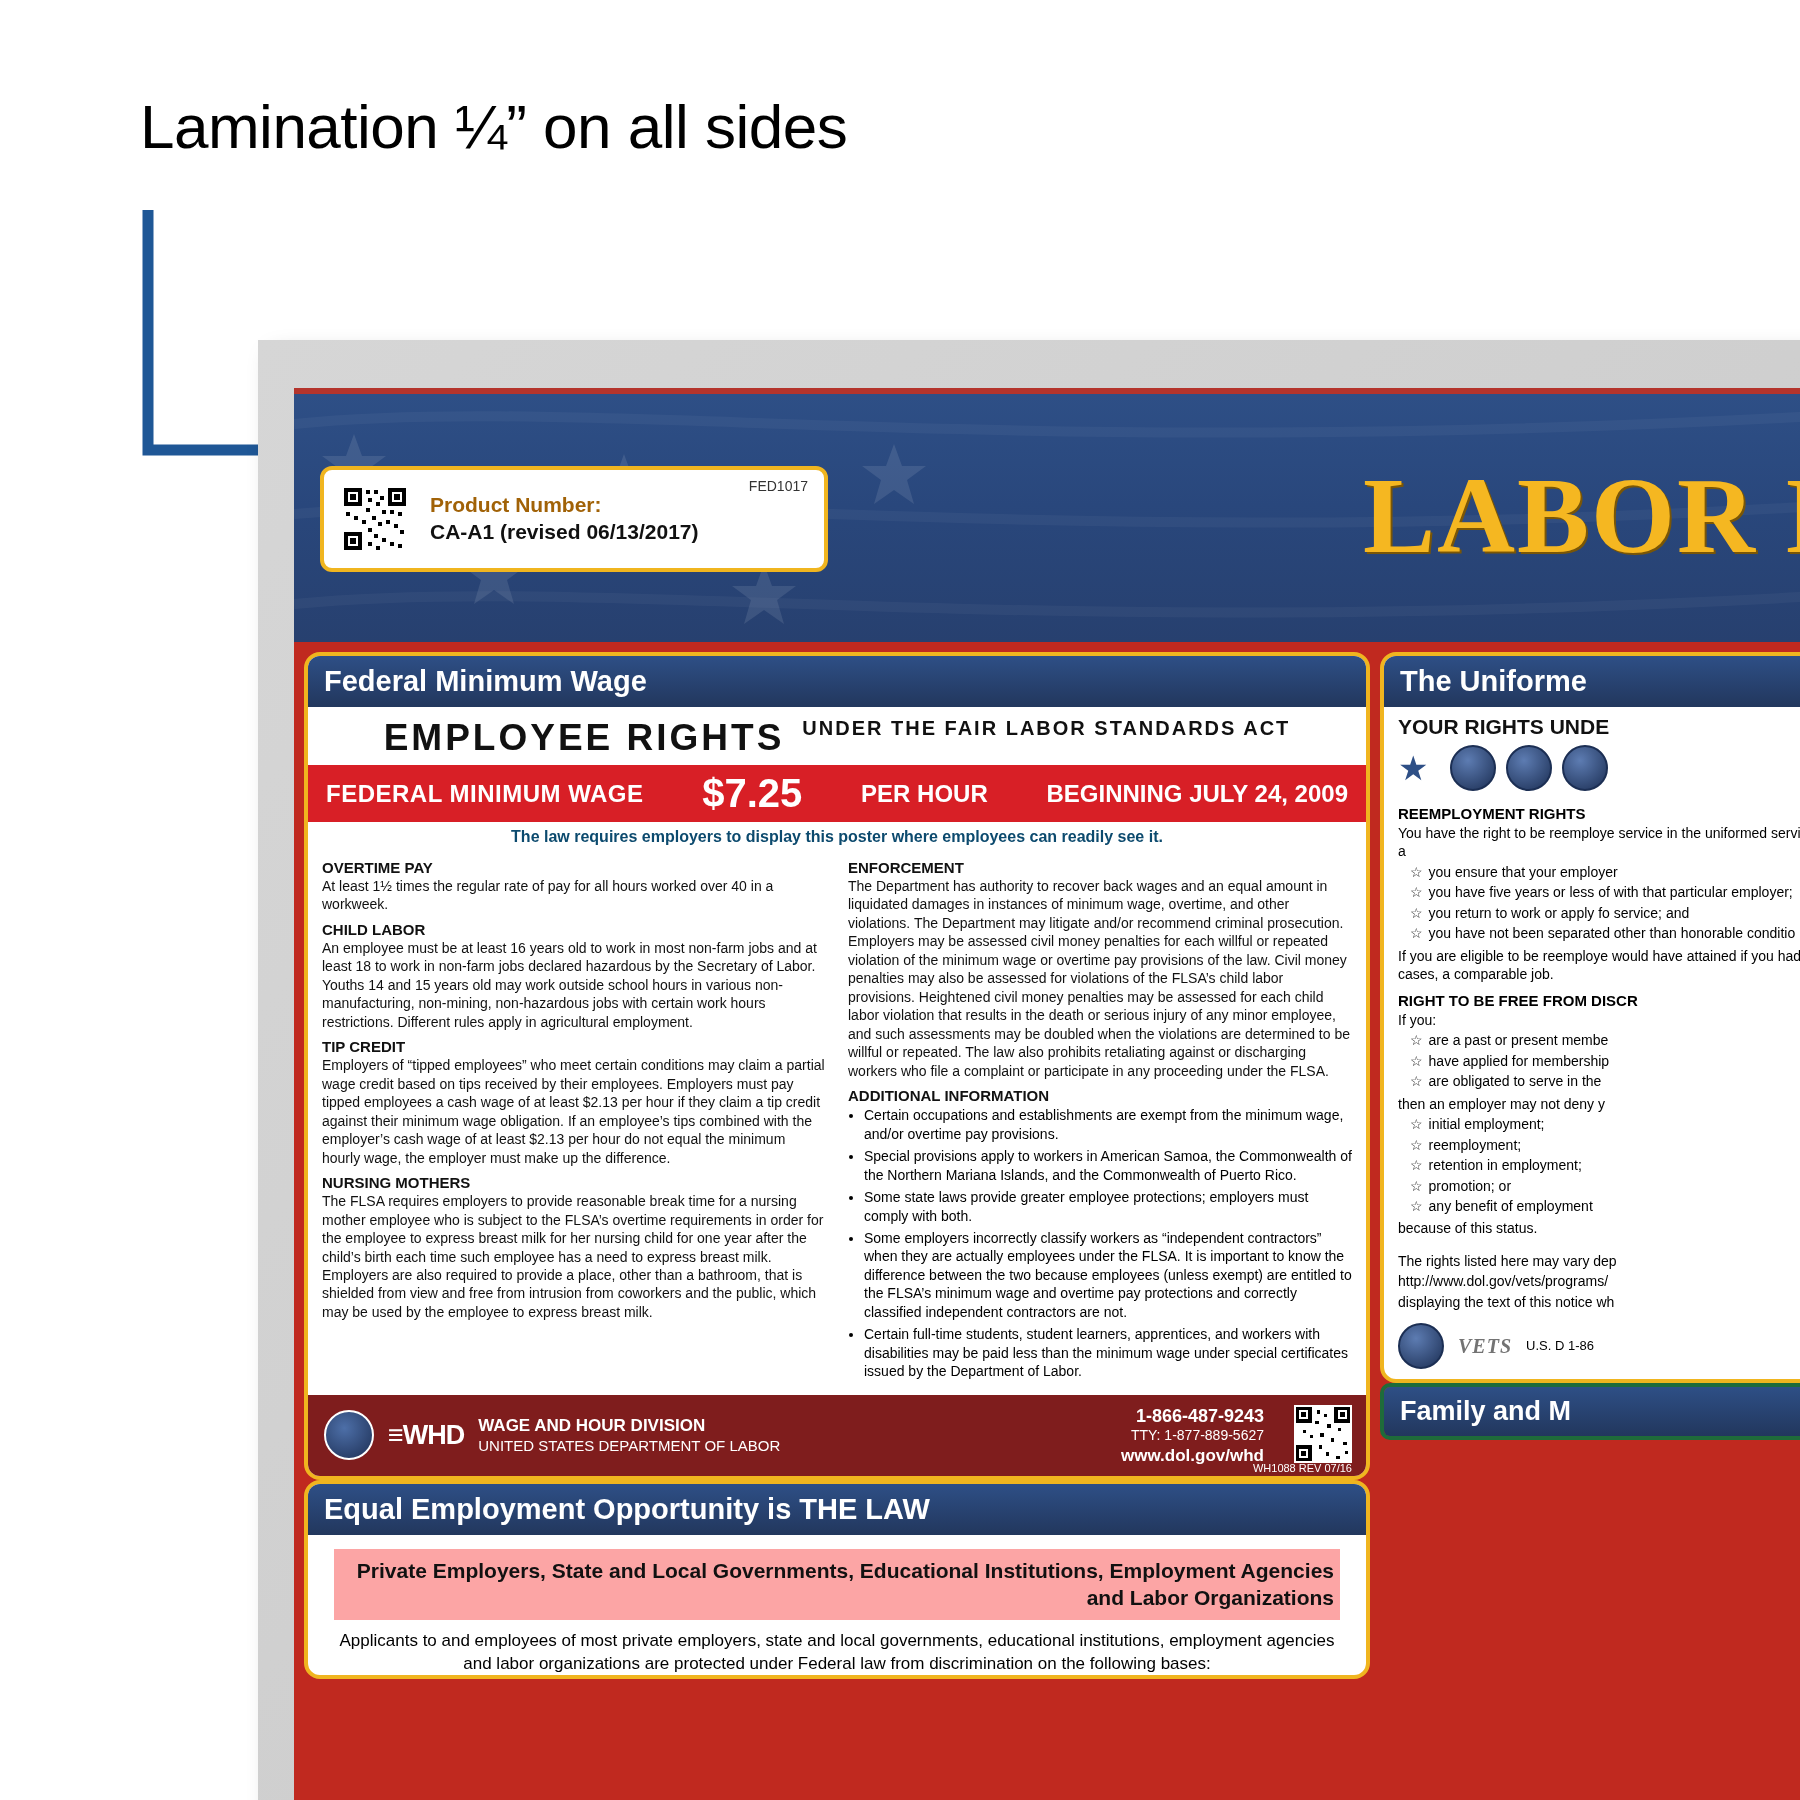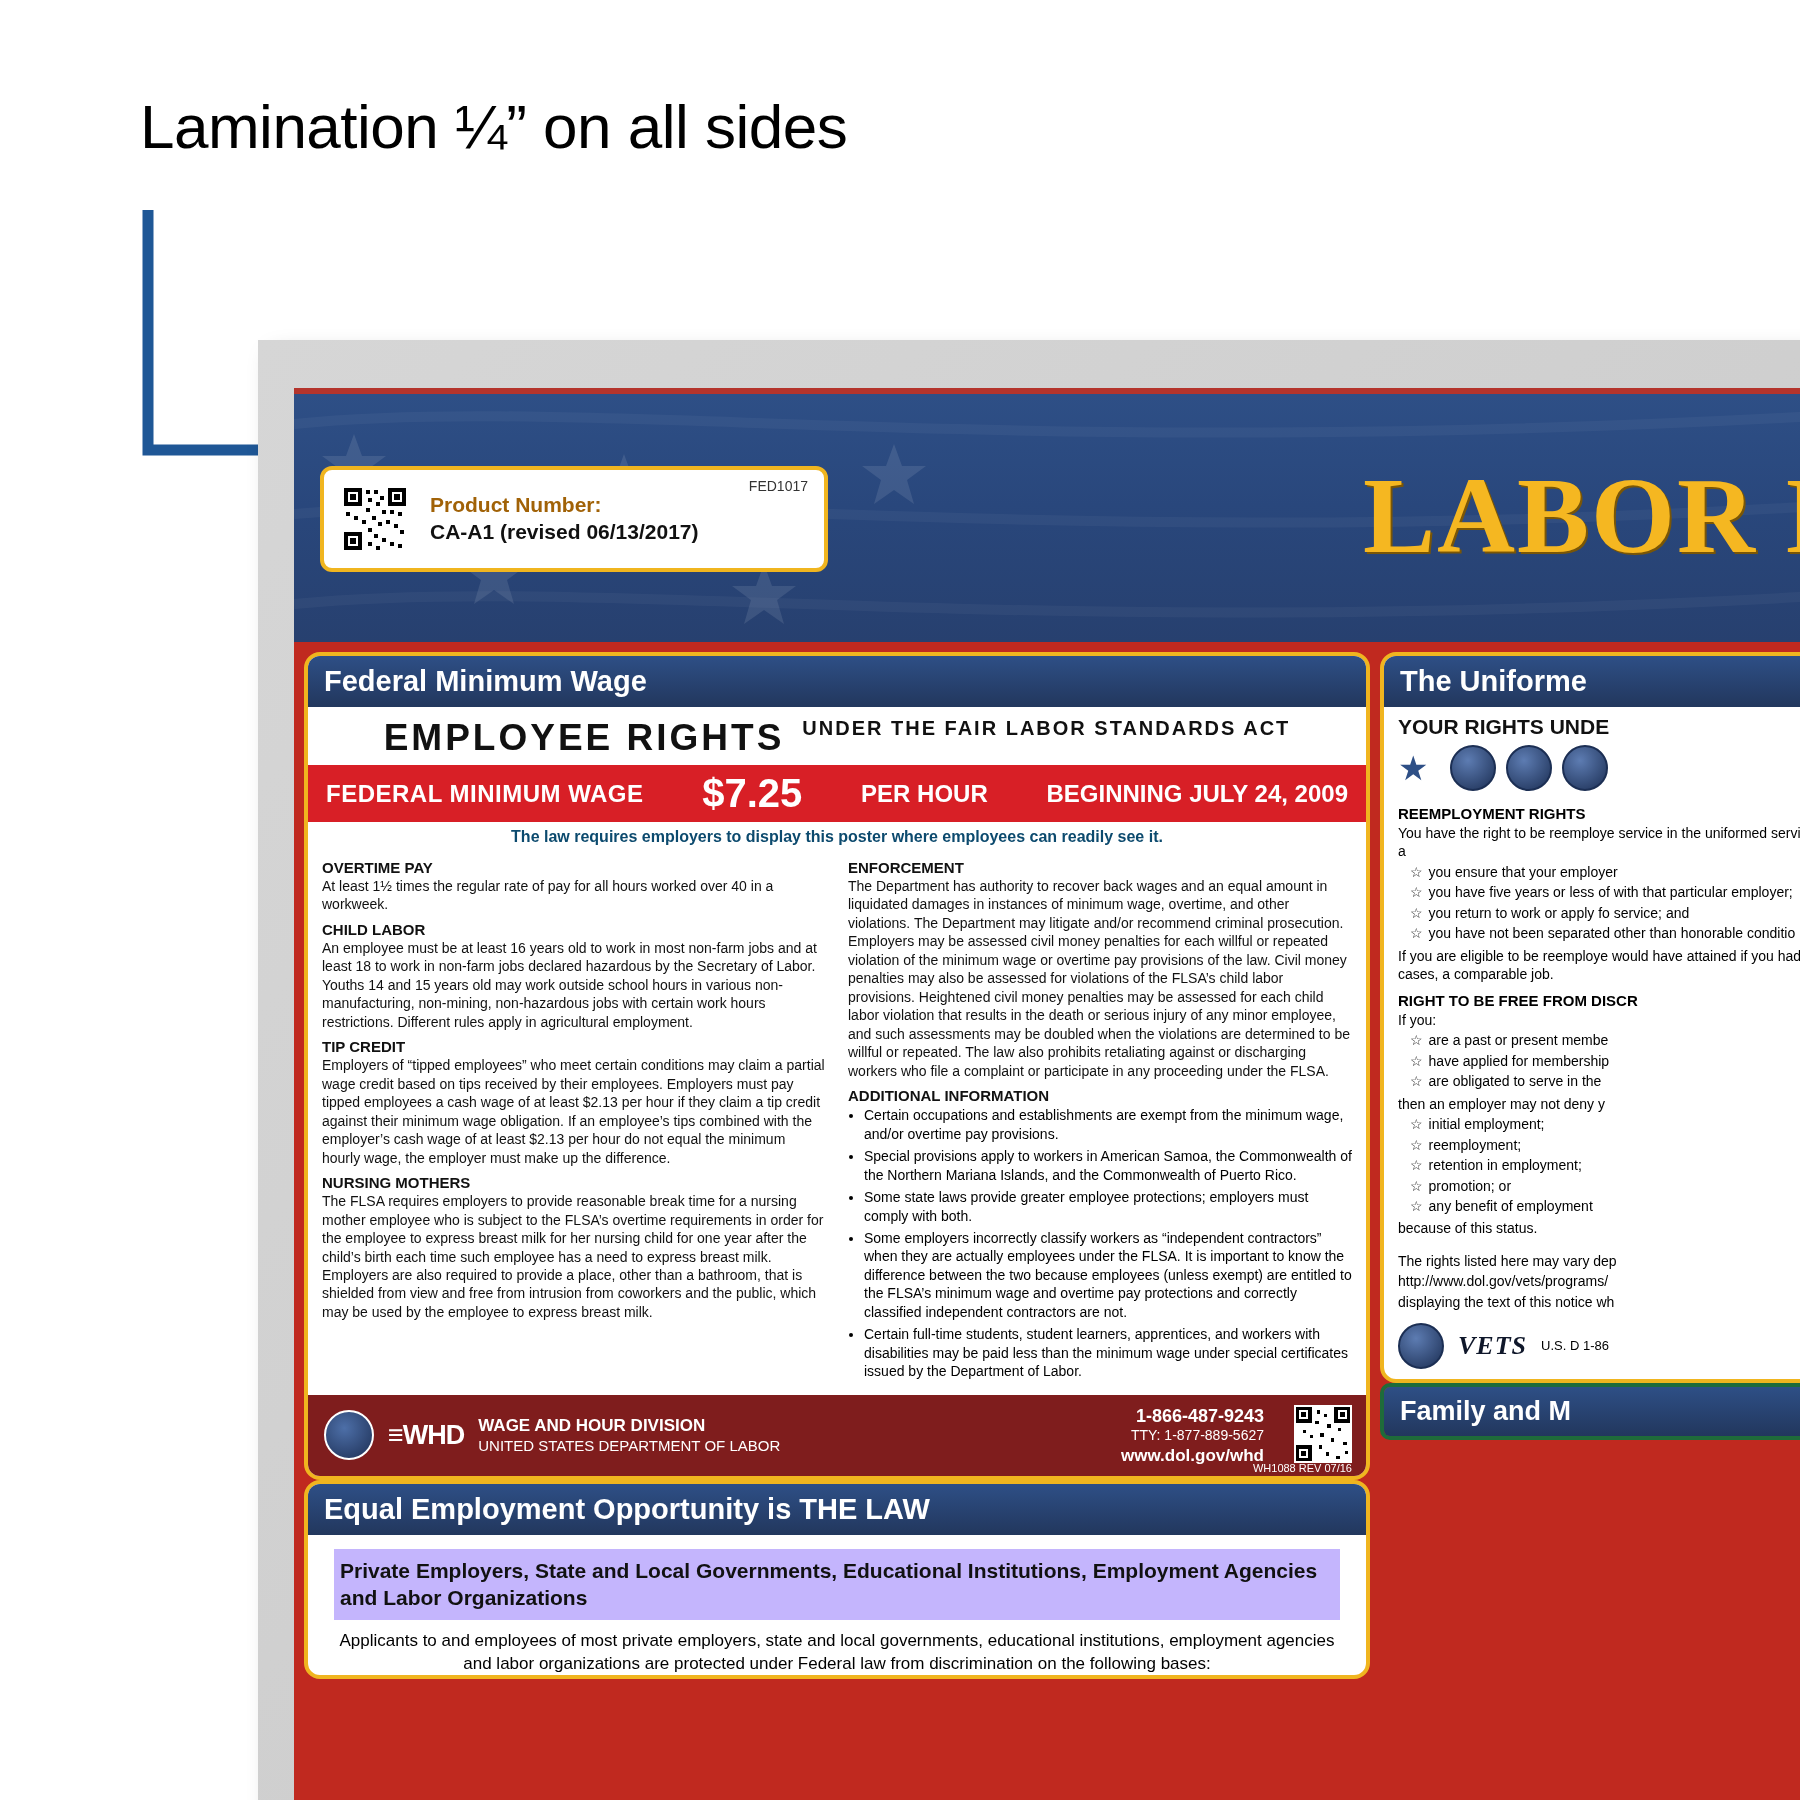--- a/index.html
+++ b/index.html
@@ -122,38 +122,38 @@
   .whd-dept .l2{font-size:15px;}
   .whd-contact{margin-left:auto;text-align:right;line-height:1.25;padding-right:86px;}
   .whd-contact .p1{font-size:18px;font-weight:700;}
   .whd-contact .p2{font-size:14px;}
   .whd-contact .p3{font-size:17px;font-weight:700;}
   .whd-qr{position:absolute;right:14px;top:10px;width:58px;height:58px;}
   .whd-rev{position:absolute;right:14px;bottom:2px;font-size:11px;}
 
   
   .eeo-grey{
-    background:#c4b5fd;color:#111;text-align:left;font-weight:700;
+    background:#fca5a5;color:#111;text-align:right;font-weight:700;
     font-size:21px;line-height:1.3;margin:14px 26px 10px;padding:8px 6px;
   }
   .eeo-p{font-size:17px;text-align:center;line-height:1.35;margin:0 26px;}
   .rights-under{font-size:21px;font-weight:700;padding:8px 14px 2px;color:#111;}
   .seal-row{display:flex;gap:10px;padding:4px 14px 8px;align-items:center;}
   .seal{width:42px;height:42px;border-radius:50%;
     background:radial-gradient(circle at 38% 32%,#5d7cb2,#1c2f54);
     border:2px solid #1c2f54;flex:0 0 auto;}
   .seal.star{background:none;border:none;color:#2e4f86;font-size:34px;line-height:42px;}
   .r-h{font-size:15px;font-weight:700;padding:6px 14px 0;}
   .r-p{font-size:14px;line-height:1.32;padding:0 14px;margin:2px 0;}
   .r-ul{margin:2px 14px 4px 26px;padding:0;list-style:none;}
   .r-ul li{font-size:14px;line-height:1.32;margin-bottom:2px;}
   .r-ul li:before{content:"\2606";margin-right:6px;color:#222;}
   .vets-row{display:flex;align-items:center;gap:14px;padding:10px 14px;}
   .vets-logo{font-family:"Liberation Serif",serif;font-weight:700;font-style:italic;
-    font-size:26px;color:#0f172a;letter-spacing:1px;}
+    font-size:20px;color:#737373;letter-spacing:1px;}
   .vets-txt{font-size:13px;line-height:1.25;}
   .fmla-card{
     background:#fff;border:4px solid #1f6b3a;border-radius:10px;overflow:hidden;
   }
   .fmla-head{
     background:linear-gradient(180deg,#2e4f86,#22375d);
     color:#fff;font-size:27px;font-weight:700;padding:9px 16px;
   }
 </style>
 </head>

